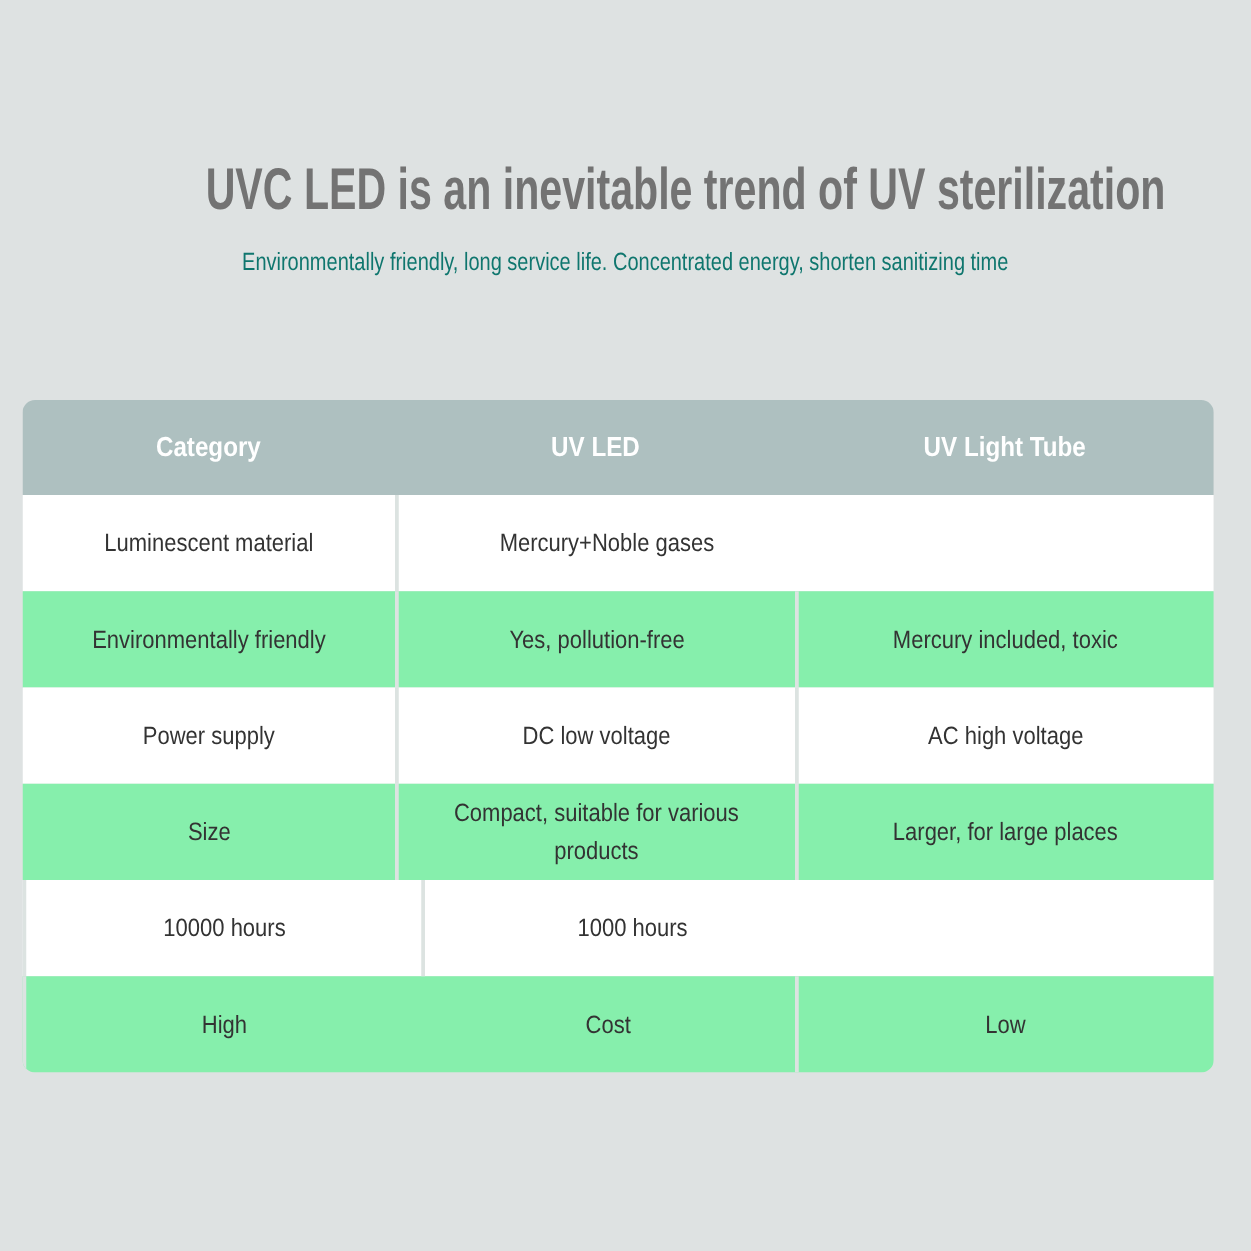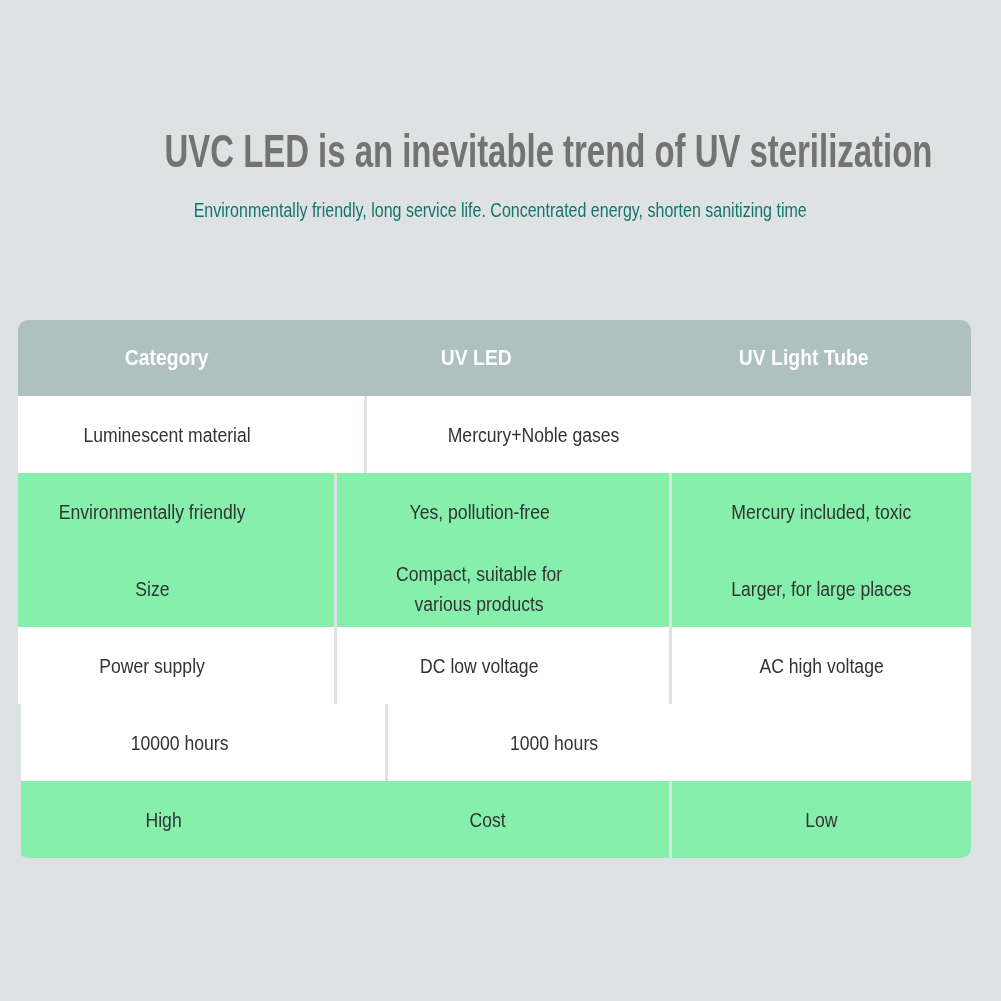--- a/index.html
+++ b/index.html
@@ -73,21 +73,20 @@
     align-items: center;
     justify-content: center;
     color: #ffffff;
     font-size: 22px;
     font-weight: bold;
   }
   .trow {
     display: flex;
     height: 77px;
     background: #ffffff;
-    gap: 48px;
   }
   .trow.alt {
     background: #86efac;
   }
   .col1 { width: 31.3%; }
   .col2 { width: 33.5%; }
   .col3 { width: 35.2%; align-items: center; }
   .td {
     display: flex;
     align-items: center;
@@ -145,41 +144,41 @@
           <span class="cell-squeeze">Environmentally friendly</span>
         </div>
       <div class="td col2">
           <span class="cell-squeeze">Yes, pollution-free</span>
         </div>
       <div class="td col3">
           <span class="cell-squeeze">Mercury included, toxic</span>
         </div>
     </div>
 
+    <div class="trow">
+      <div class="td col1">
+          <span class="cell-squeeze">Power supply</span>
+        </div>
+      <div class="td col2">
+          <span class="cell-squeeze">DC low voltage</span>
+        </div>
+      <div class="td col3">
+          <span class="cell-squeeze">AC high voltage</span>
+        </div>
+    </div>
+
     <div class="trow alt">
       <div class="td col1">
           <span class="cell-squeeze">Size</span>
         </div>
       <div class="td col2">
           <span class="cell-squeeze">Compact, suitable for various products</span>
         </div>
       <div class="td col3">
           <span class="cell-squeeze">Larger, for large places</span>
-        </div>
-    </div>
-
-    <div class="trow">
-      <div class="td col1">
-          <span class="cell-squeeze">Power supply</span>
-        </div>
-      <div class="td col2">
-          <span class="cell-squeeze">DC low voltage</span>
-        </div>
-      <div class="td col3">
-          <span class="cell-squeeze">AC high voltage</span>
         </div>
     </div>
 
     <div class="trow">
       <div class="td col2">
           <span class="cell-squeeze">10000 hours</span>
         </div>
       <div class="td col3">
           <span class="cell-squeeze">1000 hours</span>
         </div>

